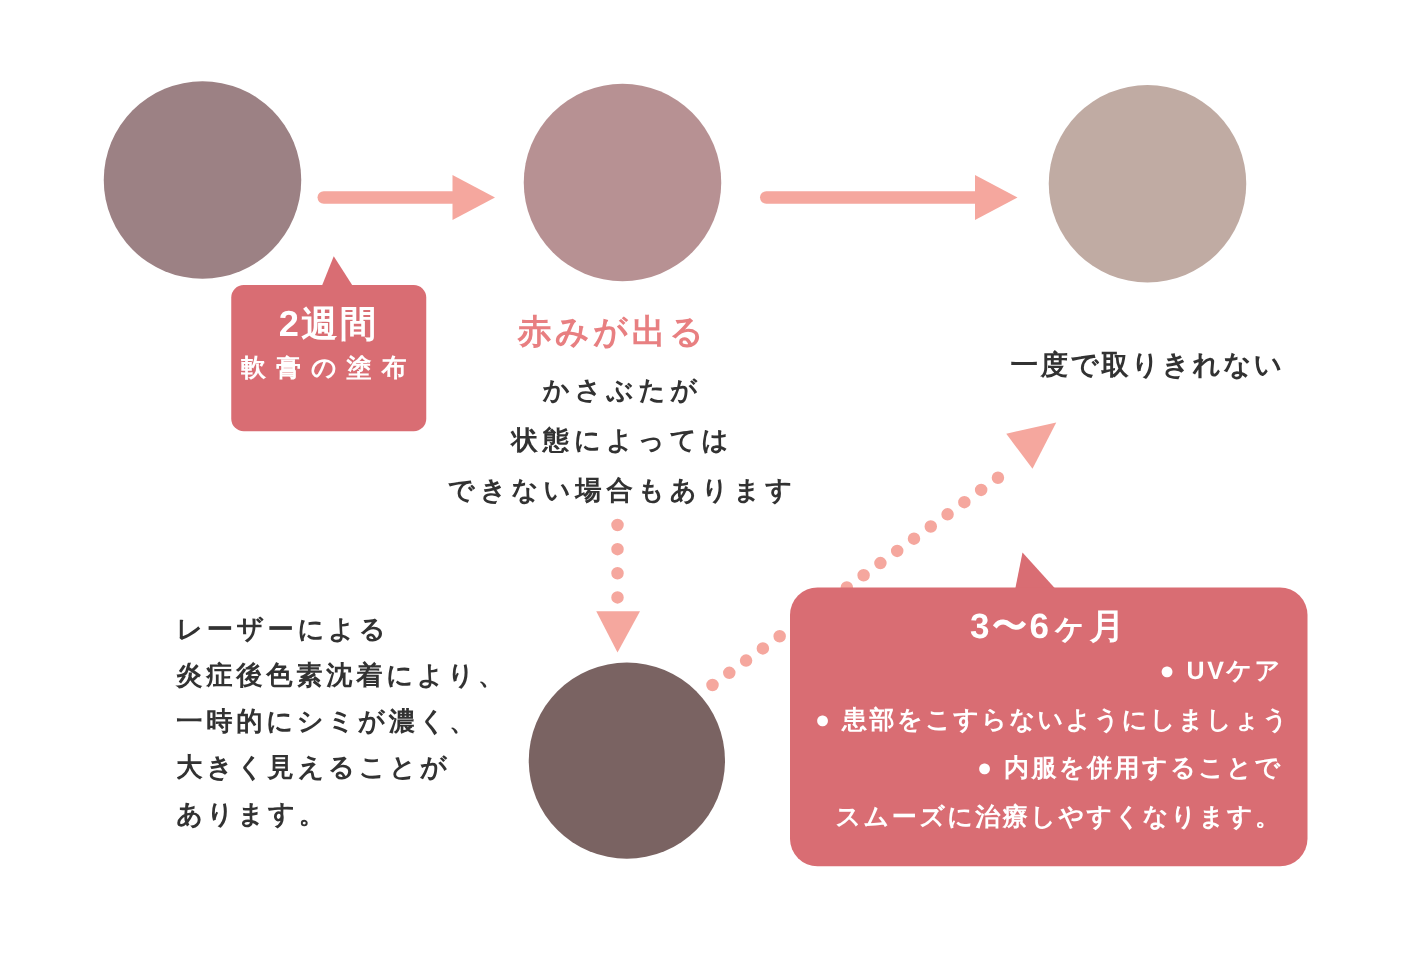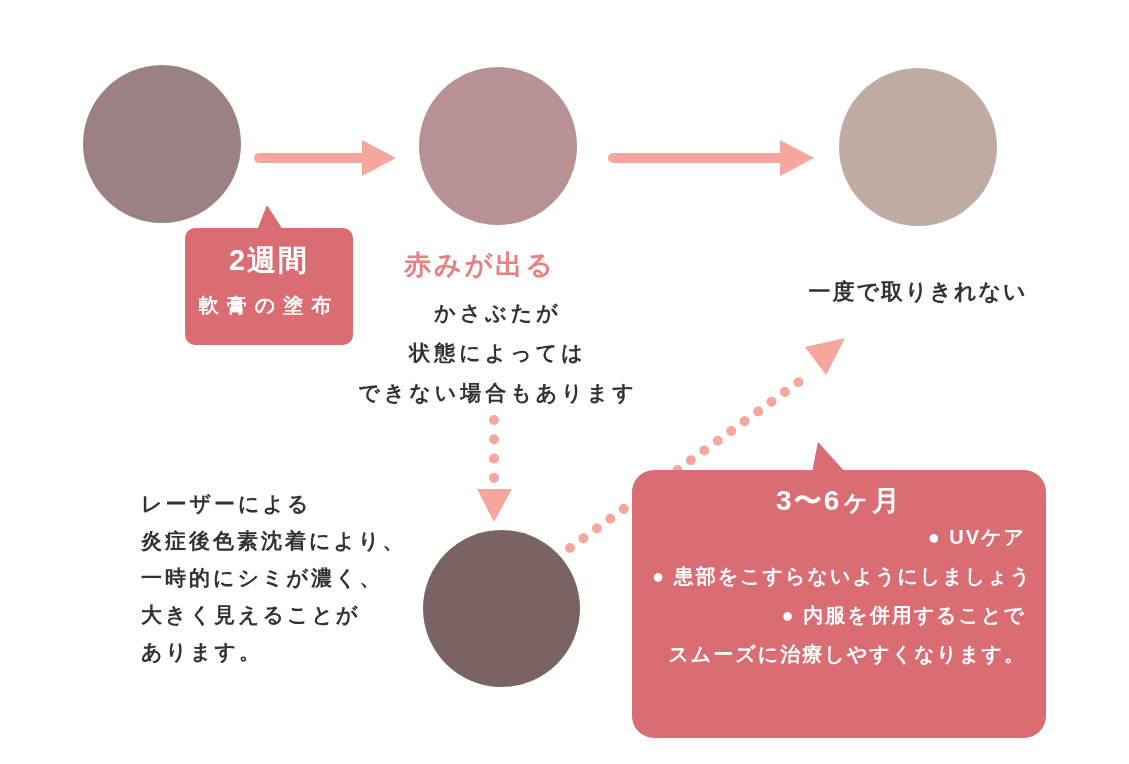--- a/index.html
+++ b/index.html
@@ -19,48 +19,48 @@
   .circle-2{left:419px;top:67px;width:158px;height:158px;background:var(--circle-stage2);}
   .circle-3{left:839px;top:68px;width:158px;height:158px;background:var(--circle-stage3);}
   .circle-4{left:423px;top:530px;width:157px;height:157px;background:var(--circle-stage4);}
   .callout{
     position:absolute;z-index:3;
     background:var(--callout-bg);
     color:var(--text-on-callout);
     box-sizing:border-box;
   }
   .callout-small{
-    left:185px;top:228px;width:168px;height:117px;
+    left:185px;top:228px;width:156px;height:117px;
     border-radius:10px;
     padding-top:15px;
     text-align:center;
   }
   .callout-small .title{
     font-size:29px;font-weight:700;line-height:34px;letter-spacing:2px;
   }
   .callout-small .subtitle{
     font-size:20px;font-weight:600;line-height:28px;letter-spacing:8px;
-    margin-top:14px;white-space:nowrap;
+    margin-top:4px;white-space:nowrap;
   }
   .callout-big{
-    left:632px;top:470px;width:414px;height:268px;
+    left:632px;top:470px;width:414px;height:223px;
     border-radius:22px;
     padding:14px 20px 0 20px;
   }
   .callout-big .title{
     font-size:28px;font-weight:700;line-height:34px;letter-spacing:2px;
     text-align:center;
   }
   .callout-big .line{
     font-size:20px;font-weight:600;line-height:39px;letter-spacing:2px;
     white-space:nowrap;text-align:right;
   }
   .caption{position:absolute;z-index:2;color:var(--body-text);}
   .stage2-heading{
-    left:320px;top:247px;width:320px;text-align:center;
+    left:330px;top:247px;width:320px;text-align:center;
     font-size:27px;font-weight:700;letter-spacing:3px;
     color:var(--accent-text);
   }
   .stage2-lines{
     left:338px;top:293px;width:320px;text-align:center;
     font-size:21px;font-weight:600;letter-spacing:4px;line-height:40px;
   }
   .stage3-lines{
     left:758px;top:241px;width:320px;text-align:center;
     font-size:22px;font-weight:600;letter-spacing:2px;line-height:38px;margin-top:32px;

